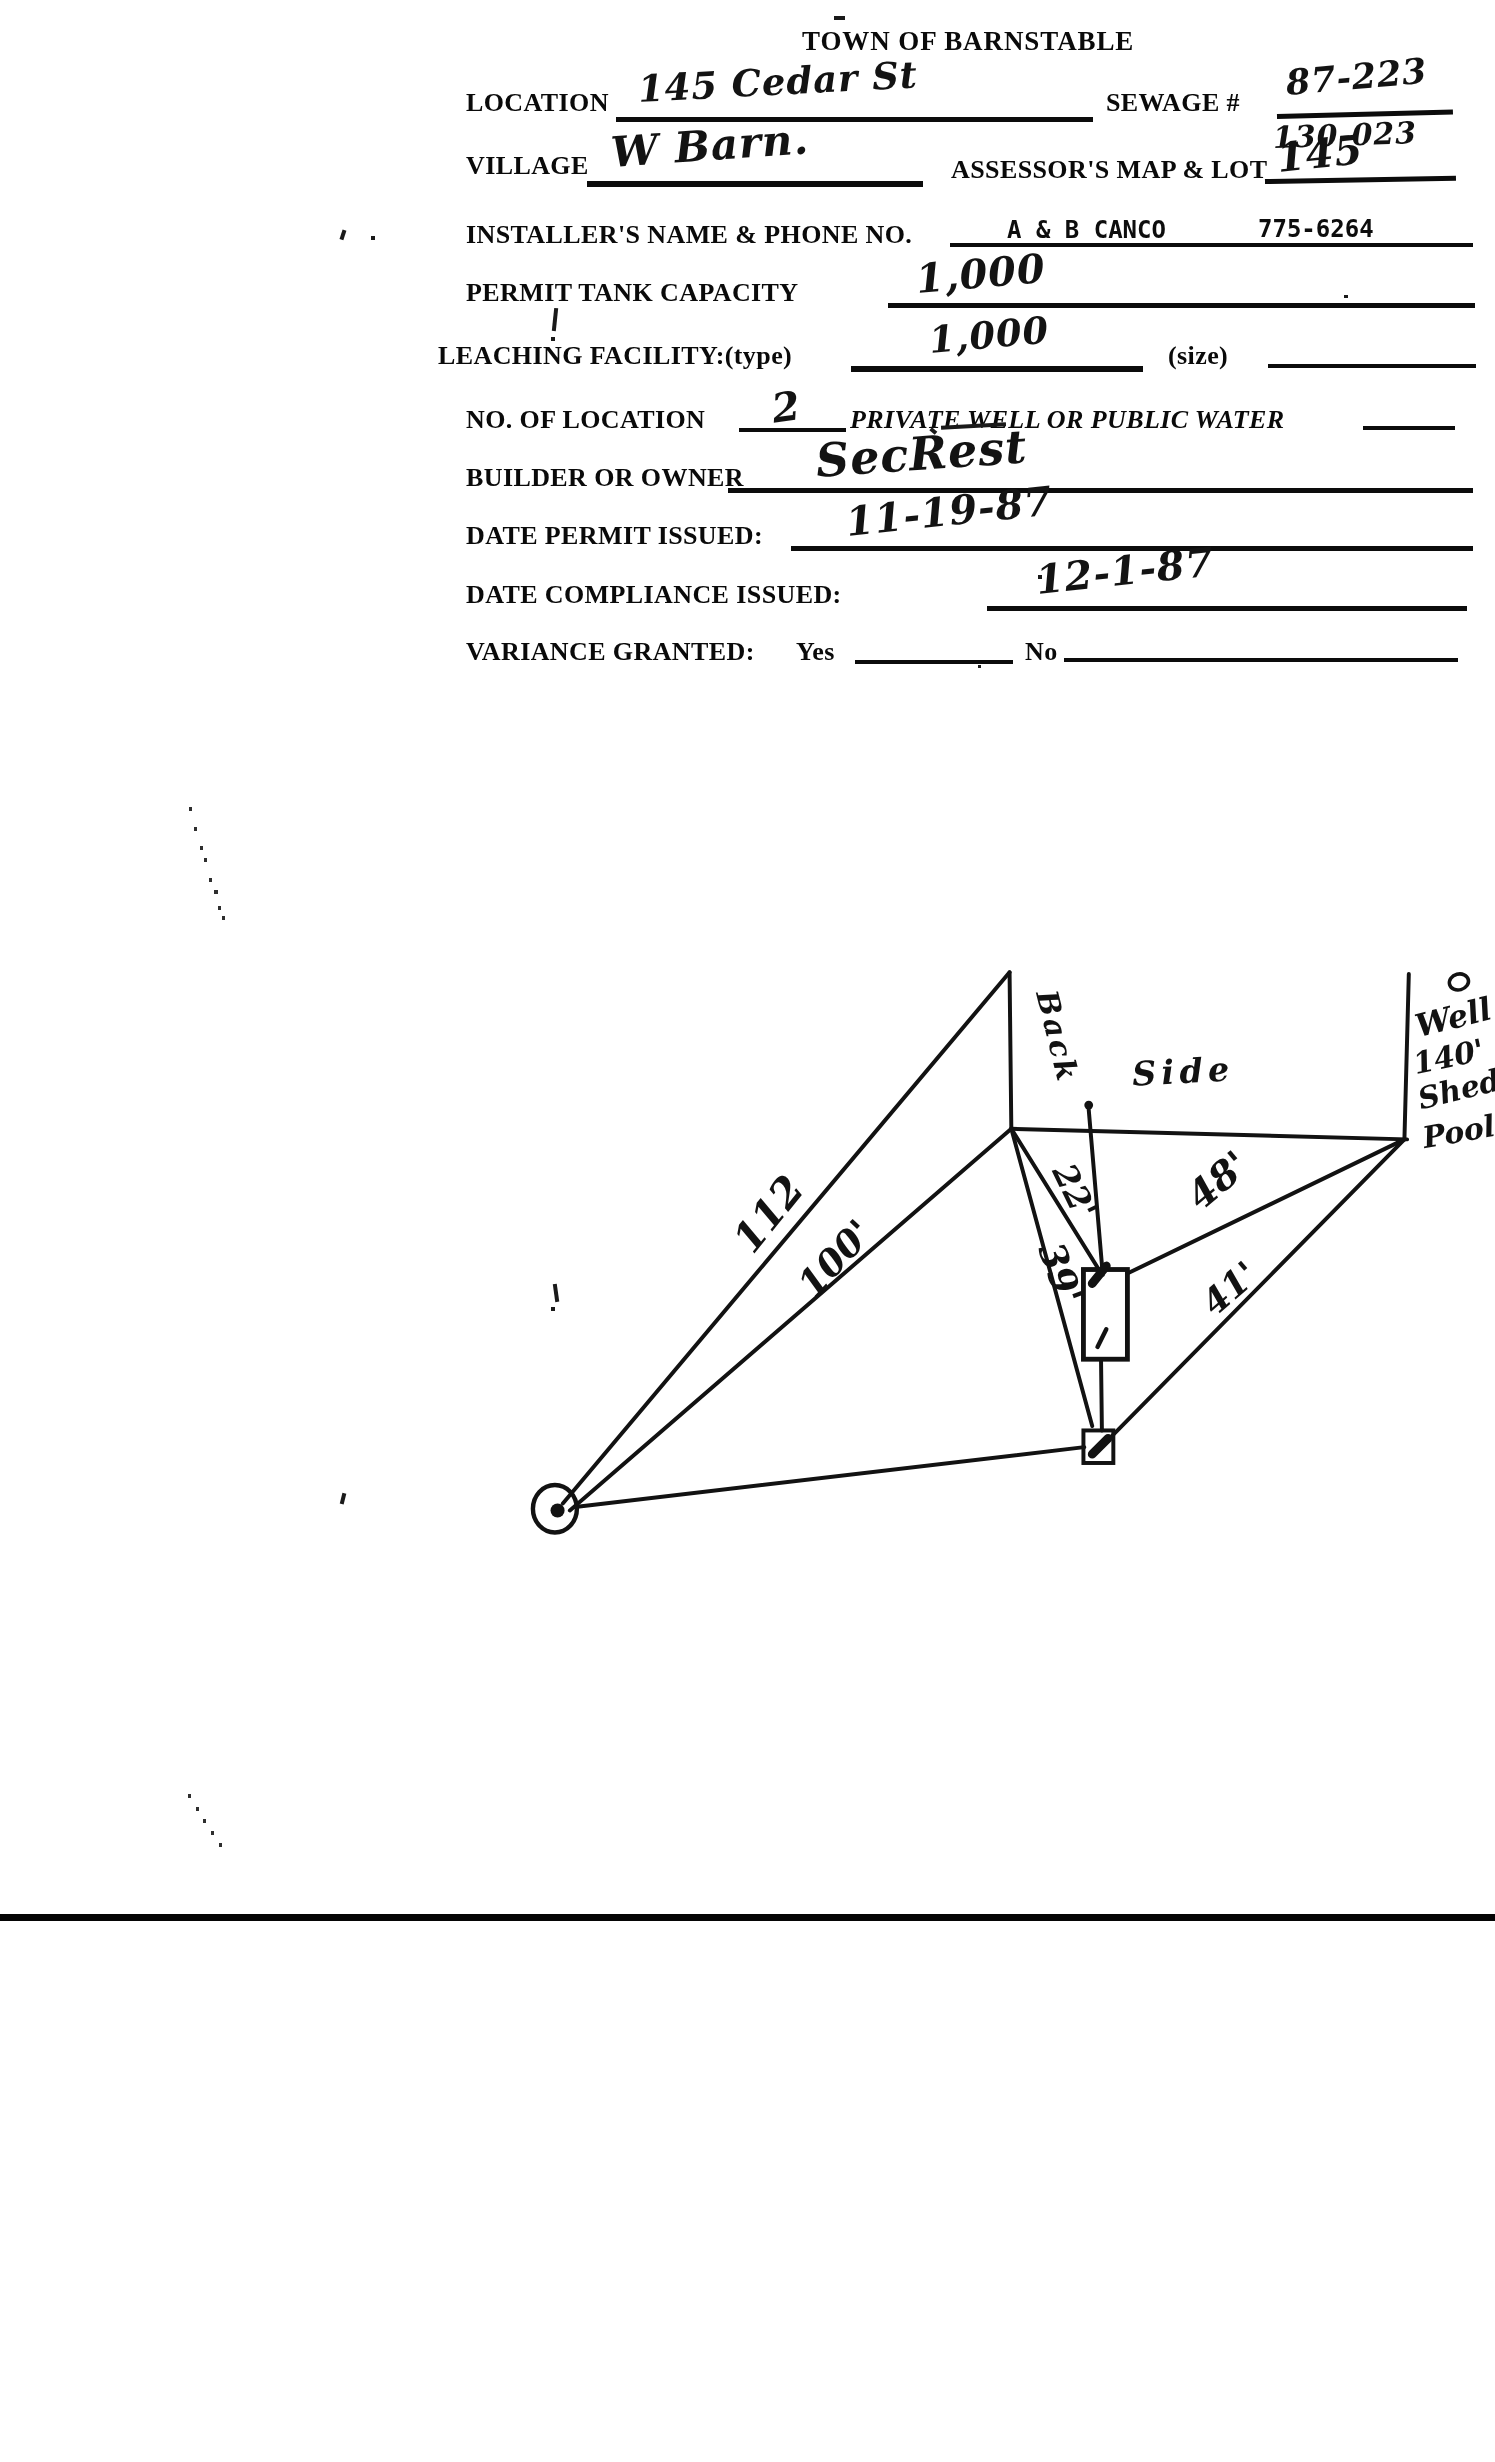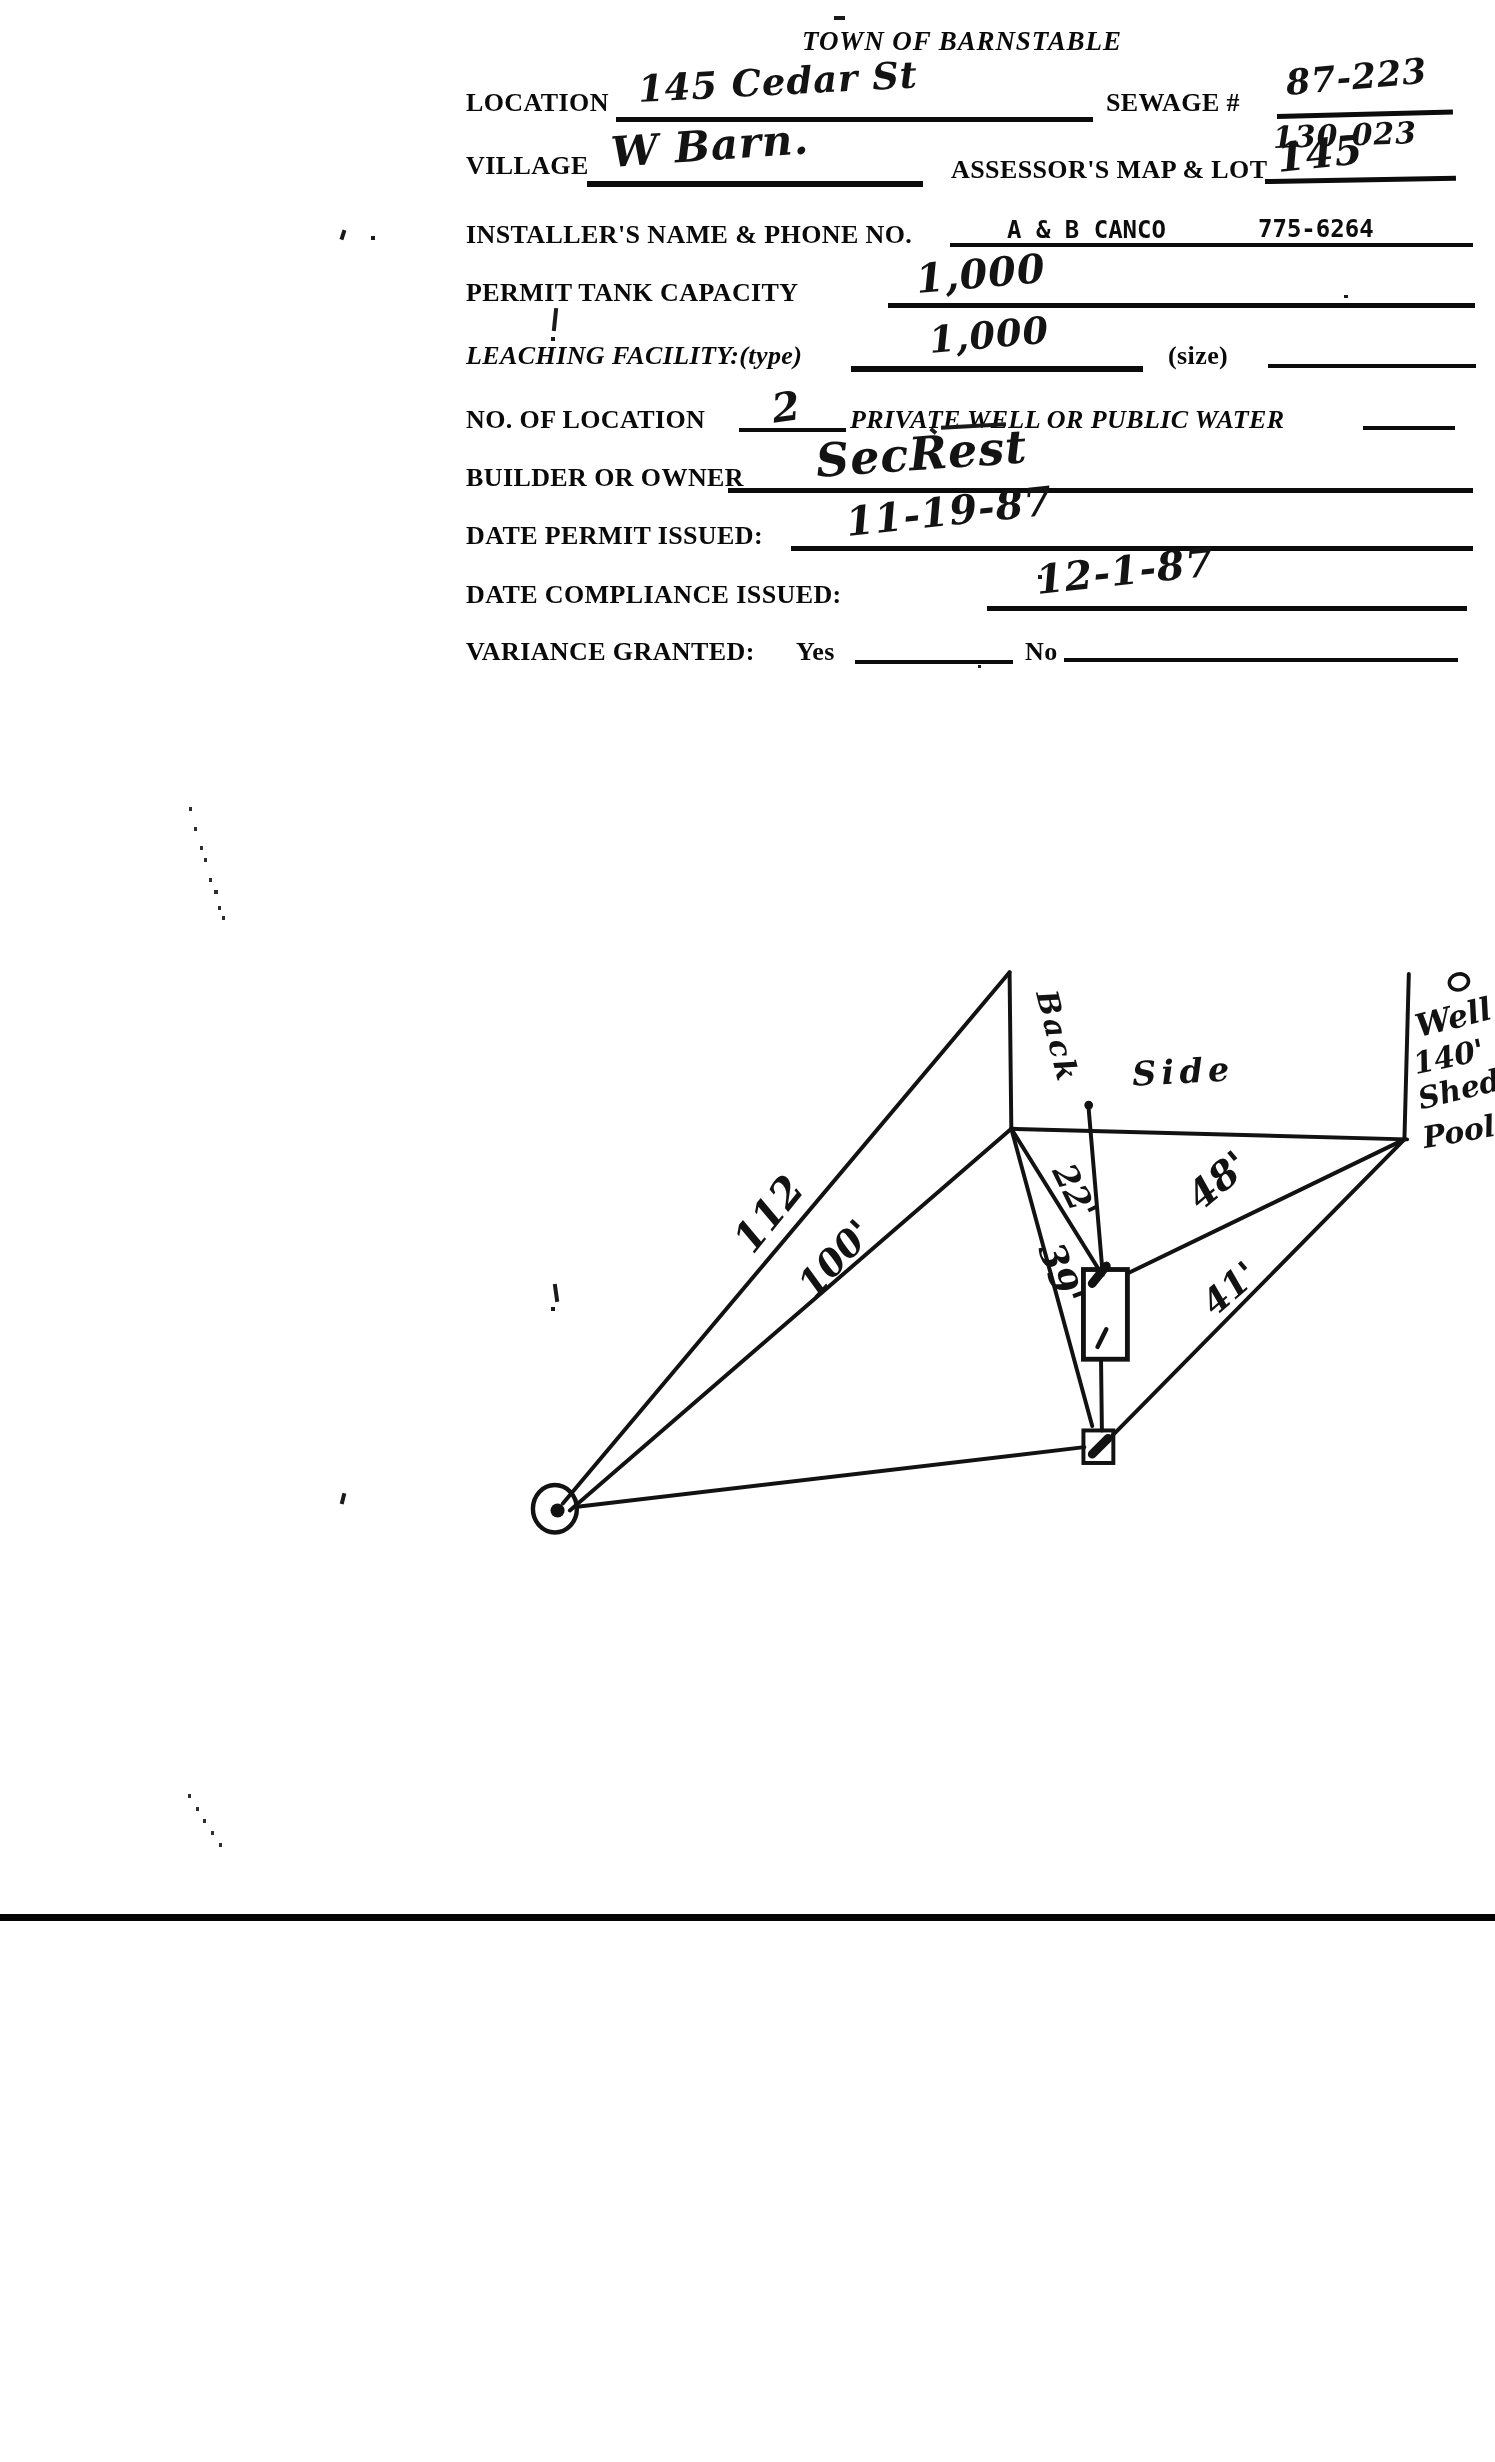--- a/index.html
+++ b/index.html
@@ -17,21 +17,21 @@
   .speck{position:absolute;background:#1a1a1a;transform-origin:center;}
   .faint{background:#2e2e2e;}
   .hr{position:absolute;left:0;top:1914px;width:1495px;height:7px;background:#050505;}
   svg text{font-family:"DejaVu Serif",serif;font-style:italic;font-weight:700;fill:#121212;}
 </style>
 </head>
 <body>
 
 <div class="page">
 
-  <div class="title" style="left:802px;top:26px;font-style:italic;">TOWN OF BARNSTABLE</div>
+  <div class="title" style="left:802px;top:26px;">TOWN OF BARNSTABLE</div>
   <div class="speck" style="left:834px;top:16px;width:10.6px;height:3.5px;"></div>
 
   <div class="lbl" style="left:466px;top:88px;">LOCATION</div>
   <div class="ul" style="left:616px;top:117px;width:477px;height:5.3px;"></div>
   <div class="hw" style="left:638px;top:67px;font-size:37px;transform:rotate(-3deg);">145 Cedar St</div>
   <div class="lbl" style="left:1106px;top:88px;">SEWAGE #</div>
   <div class="ul" style="left:1277px;top:114px;width:176px;height:5.3px;transform:rotate(-1.5deg);"></div>
   <div class="hw" style="left:1286px;top:62px;font-size:35px;transform:rotate(-5deg);">87-223</div>
   <div class="hw" style="left:1273px;top:120px;font-size:30px;transform:rotate(-2deg);">130-023</div>
 
@@ -45,21 +45,21 @@
   <div class="lbl" style="left:466px;top:220px;">INSTALLER'S NAME &amp; PHONE NO.</div>
   <div class="ul" style="left:950px;top:243px;width:523px;height:4.4px;"></div>
   <div class="mono" style="left:1007px;top:216px;">A &amp; B CANCO</div>
   <div class="mono" style="left:1258px;top:215px;">775-6264</div>
 
   <div class="lbl" style="left:466px;top:278px;">PERMIT TANK CAPACITY</div>
   <div class="ul" style="left:888px;top:303px;width:587px;height:5.3px;"></div>
   <div class="hw" style="left:916px;top:255px;font-size:40px;transform:rotate(-5deg);">1,000</div>
   <div class="speck" style="left:1344px;top:295px;width:3.5px;height:2.6px;"></div>
 
-  <div class="lbl" style="left:466px;top:341px;font-style:italic;">LEACHING FACILITY:(type)</div>
+  <div class="lbl" style="left:438px;top:341px;">LEACHING FACILITY:(type)</div>
   <div class="ul" style="left:851px;top:366px;width:292px;height:6.2px;"></div>
   <div class="hw" style="left:929px;top:318px;font-size:37px;transform:rotate(-5deg);">1,000</div>
   <div class="lbl" style="left:1168px;top:341px;">(size)</div>
   <div class="ul" style="left:1268px;top:364px;width:208px;height:4.4px;"></div>
 
   <div class="lbl" style="left:466px;top:405px;">NO. OF LOCATION</div>
   <div class="ul" style="left:739px;top:428px;width:107px;height:4.4px;"></div>
   <div class="hw" style="left:772px;top:385px;font-size:40px;transform:rotate(-8deg);">2</div>
   <div class="lbl" style="left:850px;top:405px;font-style:italic;">PRIVATE WELL OR PUBLIC WATER</div>
   <div class="ul" style="left:1363px;top:426px;width:92px;height:4.4px;"></div>

